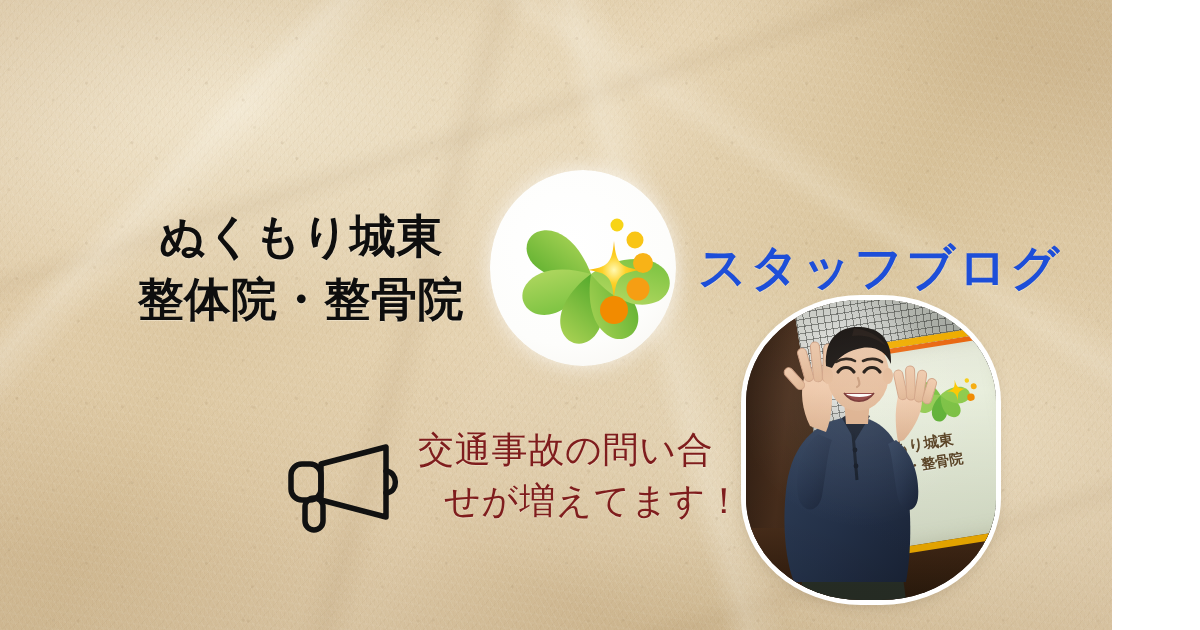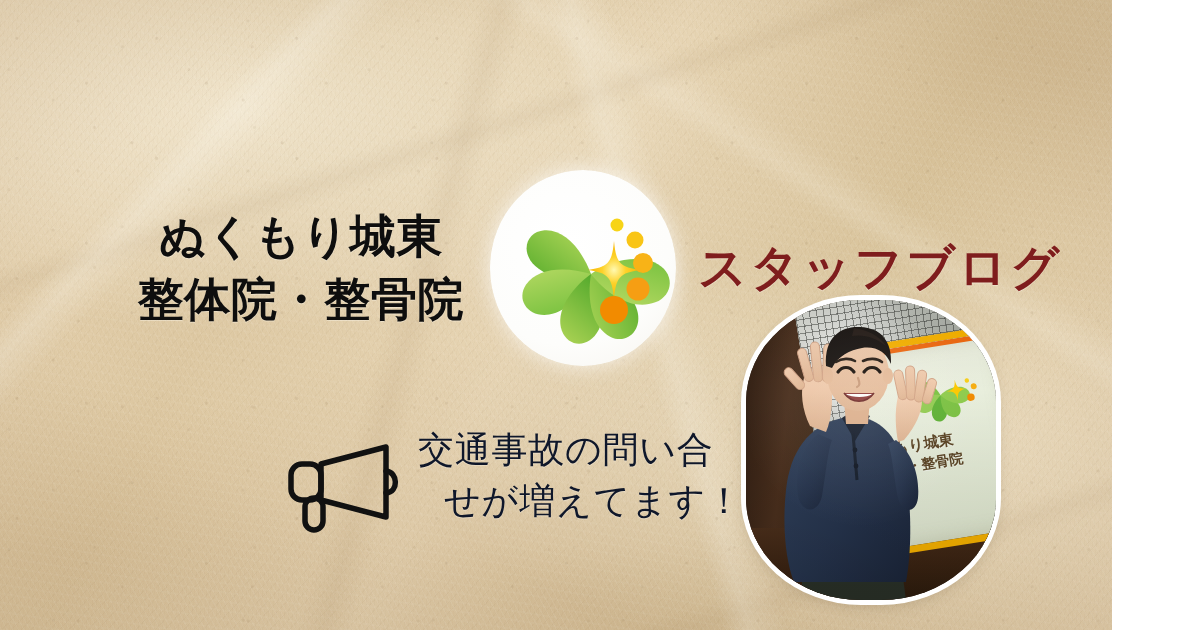--- a/index.html
+++ b/index.html
@@ -67,21 +67,21 @@
   .clinic-name{
     display:flex;flex-direction:column;align-items:center;justify-content:center;
     color:#0e0e0e;line-height:1.1;
     font-family:"DejaVu Sans","Liberation Sans",sans-serif;
     font-weight:700;letter-spacing:.04em;
     text-shadow:0 1px 0 rgba(255,252,244,.35);
   }
   .clinic-name .l1{font-size:46px;margin-bottom:12px;}
   .clinic-name .l2{font-size:46px;}
   .blog-word{
-    color:#7f1d1d;font-size:48px;font-weight:700;letter-spacing:.06em;
+    color:#1d4ed8;font-size:48px;font-weight:700;letter-spacing:.06em;
     margin-left:22px;
     text-shadow:0 1px 0 rgba(255,252,244,.35);
     white-space:nowrap;
   }
 
   
   .logo-mark{
     position:relative;width:186px;height:196px;margin-left:26px;flex:0 0 auto;
   }
   .logo-disc{
@@ -91,21 +91,21 @@
   }
   .logo-mark svg{position:absolute;inset:0;}
 
   
   .promo{
     position:absolute;left:286px;top:424px;width:470px;height:130px;
     display:flex;align-items:flex-start;
   }
   .megaphone{width:118px;height:96px;flex:0 0 auto;margin-top:14px;}
   .promo-text{
-    margin-left:14px;color:#0f172a;
+    margin-left:14px;color:#7f1d1d;
     font-family:"DejaVu Sans","Liberation Sans",sans-serif;
     font-size:36px;line-height:1.42;font-weight:500;letter-spacing:.02em;
     text-shadow:0 1px 0 rgba(255,252,244,.30);
   }
   .promo-text .pl2{margin-left:26px;display:block;}
 
   
   .photo-card{
     position:absolute;left:746px;top:300px;width:250px;height:300px;
     border-radius:46% 46% 46% 46% / 34% 34% 34% 34%;

